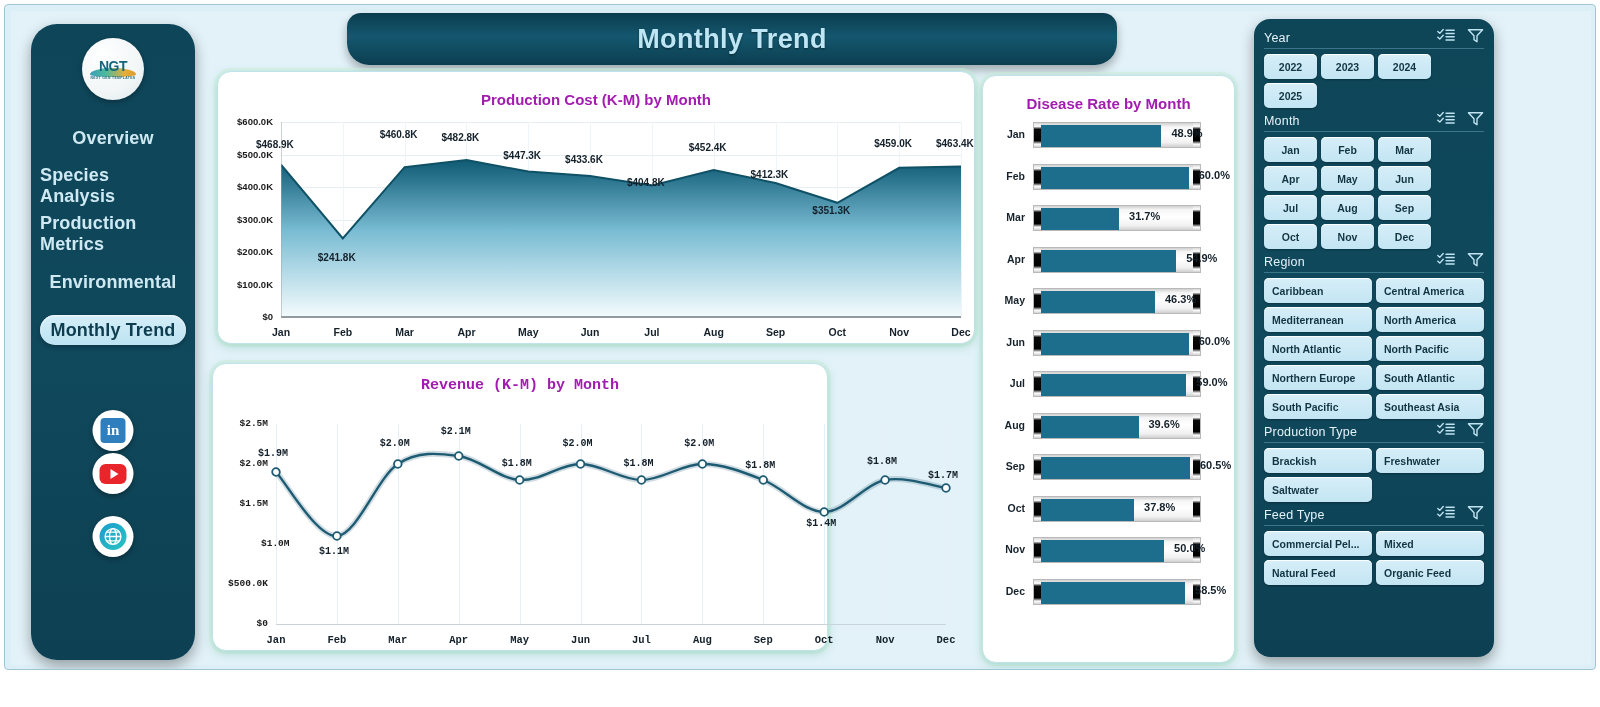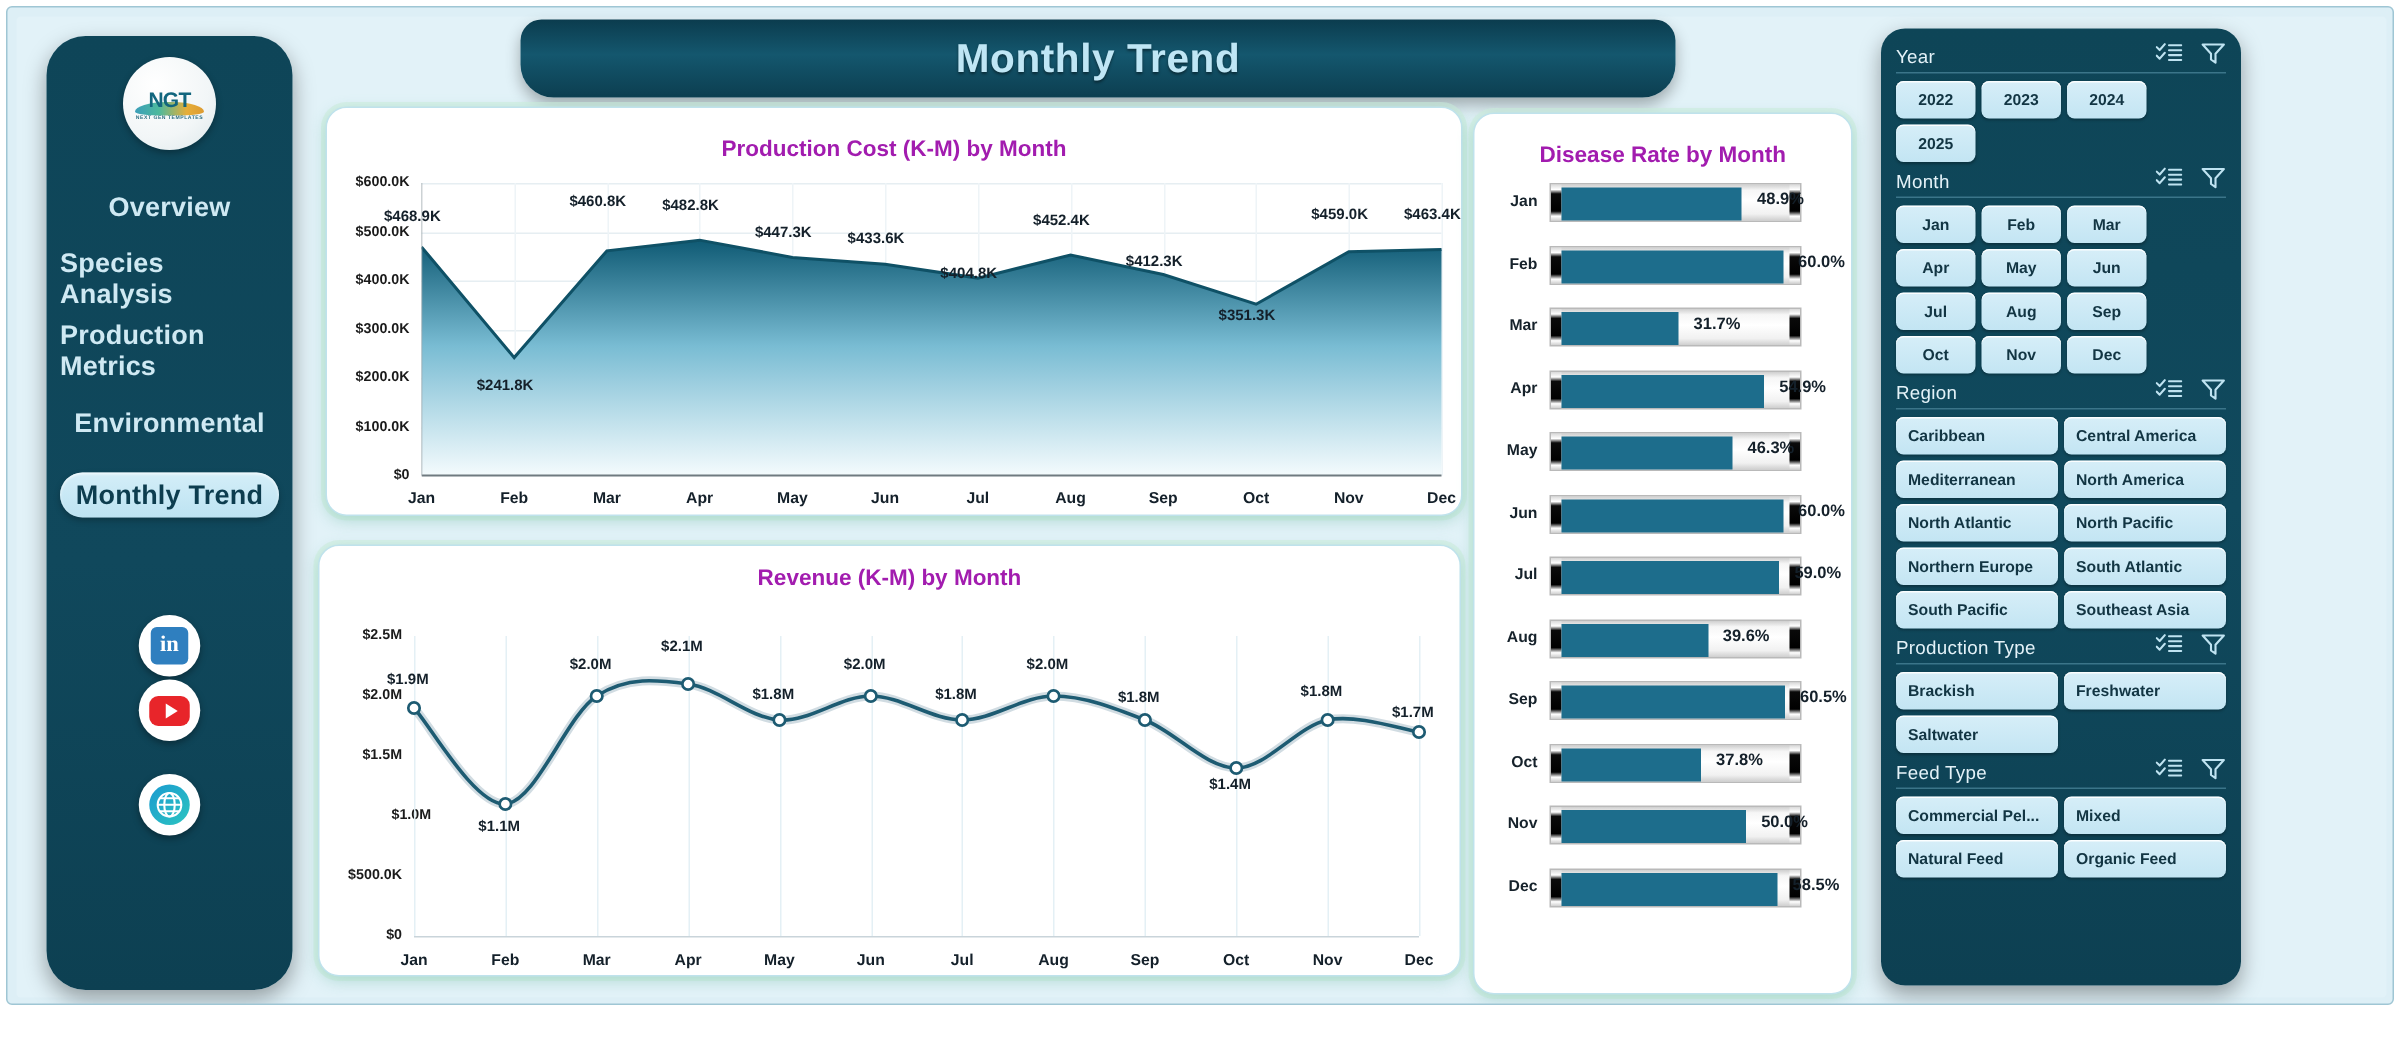--- a/index.html
+++ b/index.html
@@ -284,21 +284,21 @@
           <div class="xtick" style="left: 346.091px; top: 254px; width: 52px;">Jun</div>
           <div class="xtick" style="left: 407.909px; top: 254px; width: 52px;">Jul</div>
           <div class="xtick" style="left: 469.727px; top: 254px; width: 52px;">Aug</div>
           <div class="xtick" style="left: 531.545px; top: 254px; width: 52px;">Sep</div>
           <div class="xtick" style="left: 593.364px; top: 254px; width: 52px;">Oct</div>
           <div class="xtick" style="left: 655.182px; top: 254px; width: 52px;">Nov</div>
           <div class="xtick" style="left: 717px; top: 254px; width: 52px;">Dec</div>
         </div>
   </div>
 
-  <div class="card" style="left:207px;top:358px;width:762px;height:288px;">
+  <div class="card" style="left:207px;top:358px;width:616px;height:288px;font-family:Liberation Mono, monospace;">
     <div class="card-title" style="top:13px;">Revenue (K-M) by Month</div>
     <div id="rev-plot" style="position:absolute;left:0;top:0;width:100%;height:100%;">
           <div class="axis-label" style="left: 0px; width: 55px; top: 254px;">$0</div>
           <div class="axis-label" style="left: 0px; width: 55px; top: 214px;">$500.0K</div>
           <div class="axis-label" style="left: 0px; width: 55px; top: 174px; padding-left: 48px;">$1.0M</div>
           <div class="axis-label" style="left: 0px; width: 55px; top: 134px;">$1.5M</div>
           <div class="axis-label" style="left: 0px; width: 55px; top: 94px;">$2.0M</div>
           <div class="axis-label" style="left: 0px; width: 55px; top: 54px;">$2.5M</div>
           <div class="gridline" style="left: 63px; top: 260px; width: 670px; background: rgb(201, 212, 218);"></div>
           <div class="vgrid" style="left: 63px; top: 60px; height: 200px; background: rgb(228, 240, 245);"></div>

